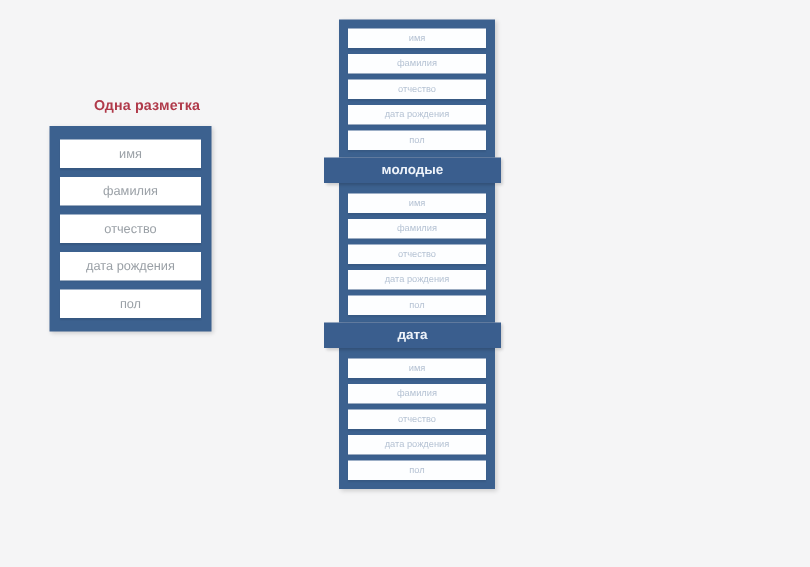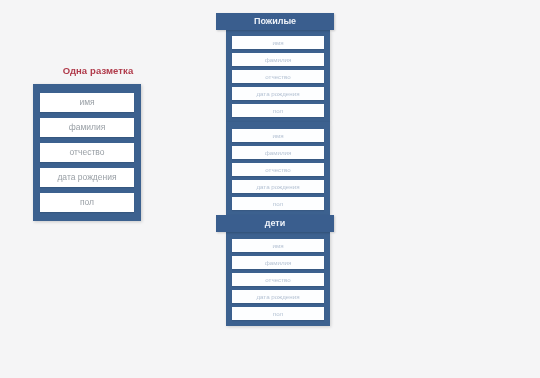--- a/index.html
+++ b/index.html
@@ -132,42 +132,42 @@
     <div class="field">отчество</div>
     <div class="field">дата рождения</div>
     <div class="field">пол</div>
   </div>
 
 </div>
 
 <div id="right-column">
 
   <div class="group" id="group-0">
-    <div class="group-header">Пожилые</div>
     <div class="group-body">
       <div class="field">имя</div>
       <div class="field">фамилия</div>
       <div class="field">отчество</div>
       <div class="field">дата рождения</div>
       <div class="field">пол</div>
     </div>
   </div>
 
   <div class="group" id="group-1">
+    <div class="group-header">молодые</div>
     <div class="group-body">
       <div class="field">имя</div>
       <div class="field">фамилия</div>
       <div class="field">отчество</div>
       <div class="field">дата рождения</div>
       <div class="field">пол</div>
     </div>
   </div>
 
   <div class="group" id="group-2">
-    <div class="group-header">дети</div>
+    <div class="group-header">дата</div>
     <div class="group-body">
       <div class="field">имя</div>
       <div class="field">фамилия</div>
       <div class="field">отчество</div>
       <div class="field">дата рождения</div>
       <div class="field">пол</div>
     </div>
   </div>
 
 </div>

